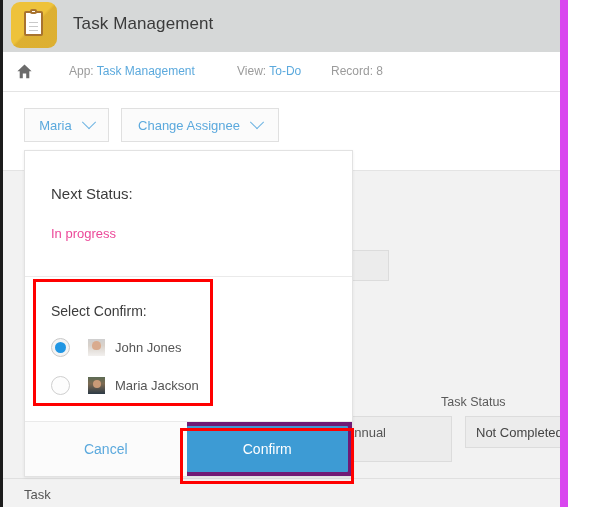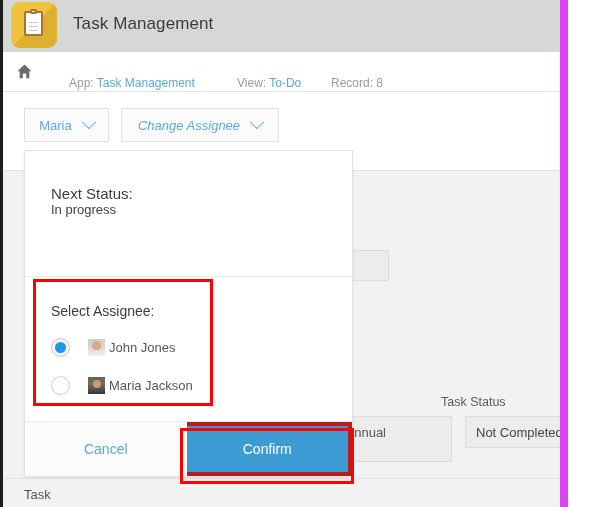--- a/index.html
+++ b/index.html
@@ -86,21 +86,21 @@
     background: #ffffff;
     border-bottom: 1px solid #e4e4e4;
   }
   .home-icon {
     position: absolute;
     left: 13px; top: 11px;
     width: 17px; height: 17px;
   }
   .crumb {
     position: absolute;
-    top: 24px;
+    top: 12px;
     font-size: 12px;
     color: #9b9b9b;
     white-space: nowrap;
   }
   .crumb .link { color: #5ba9dd; }
   .crumb-sep {
     position: absolute;
     top: 52px;
     width: 20px; height: 39px;
   }
@@ -130,21 +130,21 @@
     cursor: pointer;
   }
   .abtn .chev {
     display: inline-block;
     width: 9px; height: 9px;
     border-right: 1.6px solid #6fb4e2;
     border-bottom: 1.6px solid #6fb4e2;
     transform: rotate(45deg) translate(-2px,-2px);
   }
   #btn-start { left: 21px; width: 85px; }
-  #btn-change { left: 118px; width: 158px; font-style: italic; }
+  #btn-change { left: 118px; width: 158px; }
 
   
   .record-body {
     position: absolute;
     left: 0; top: 150px;
     width: 594px;
     height: 357px;
     background: #f2f2f2;
   }
   .white-strip {
@@ -221,22 +221,23 @@
     padding: 34px 0 4px 26px;
     height: 126px;
     box-sizing: border-box;
     border-bottom: 1px solid #eaeaea;
   }
   .next-status-label {
     font-size: 15px;
     color: #3c3c3c;
   }
   .next-status-value {
-    font-size: 13px;
-    color: #404040;
+    margin-top: 24px;
+    font-size: 13px;
+    color: #ec4899;
   }
   .popup-mid {
     padding: 26px 0 22px 26px;
     border-bottom: 1px solid #eaeaea;
     min-height: 145px;
     box-sizing: border-box;
   }
   .select-assignee-label {
     font-size: 14px;
     color: #3c3c3c;
@@ -288,28 +289,28 @@
   .avatar.a2 { background: linear-gradient(180deg,#5c6b54 0%,#7d6a52 40%,#2c3a46 100%); }
   .avatar.a2::after {
     content: "";
     position: absolute;
     left: 5px; top: 3px;
     width: 8px; height: 8px;
     border-radius: 50%;
     background: #c99a77;
   }
   .assignee-name {
-    margin-left: 4px;
+    margin-left: 10px;
     font-size: 13px;
     color: #555555;
   }
   .popup-bottom {
     height: 54px;
     display: flex;
-    background: #b91c1c;
+    background: #701a75;
   }
   .pbtn {
     flex: 1;
     display: flex;
     align-items: center;
     justify-content: center;
     font-size: 14px;
     cursor: pointer;
     box-sizing: border-box;
   }
@@ -401,21 +402,21 @@
   <div class="status-value">Not Completed</div>
   <div class="notes-sep"></div>
   <div class="field-label" id="notes-label">Task</div>
 
   <div class="popup">
     <div class="popup-top">
       <div class="next-status-label">Next Status:</div>
       <div class="next-status-value">In progress</div>
     </div>
     <div class="popup-mid">
-      <div class="select-assignee-label">Select Assignee:</div>
+      <div class="select-assignee-label">Select Confirm:</div>
 
       <div class="assignee-row">
         <div class="radio checked"></div>
         <div class="avatar a1"></div>
         <div class="assignee-name">John Jones</div>
       </div>
 
       <div class="assignee-row">
         <div class="radio"></div>
         <div class="avatar a2"></div>

